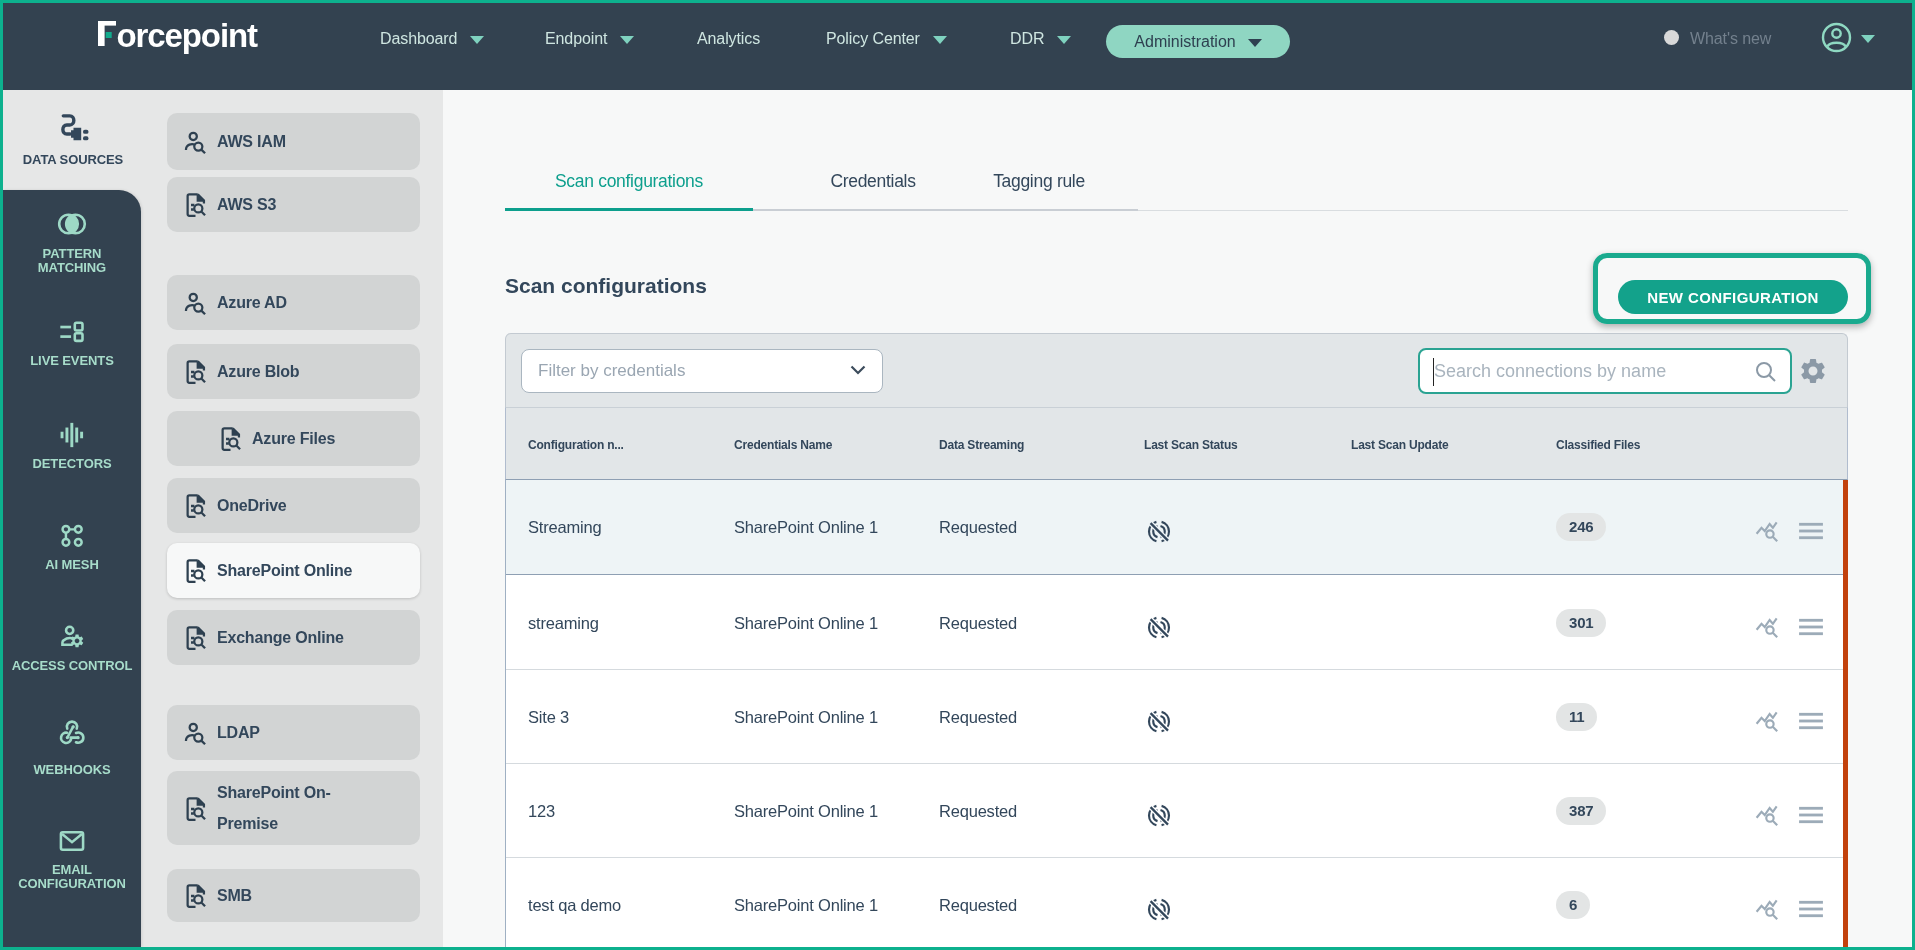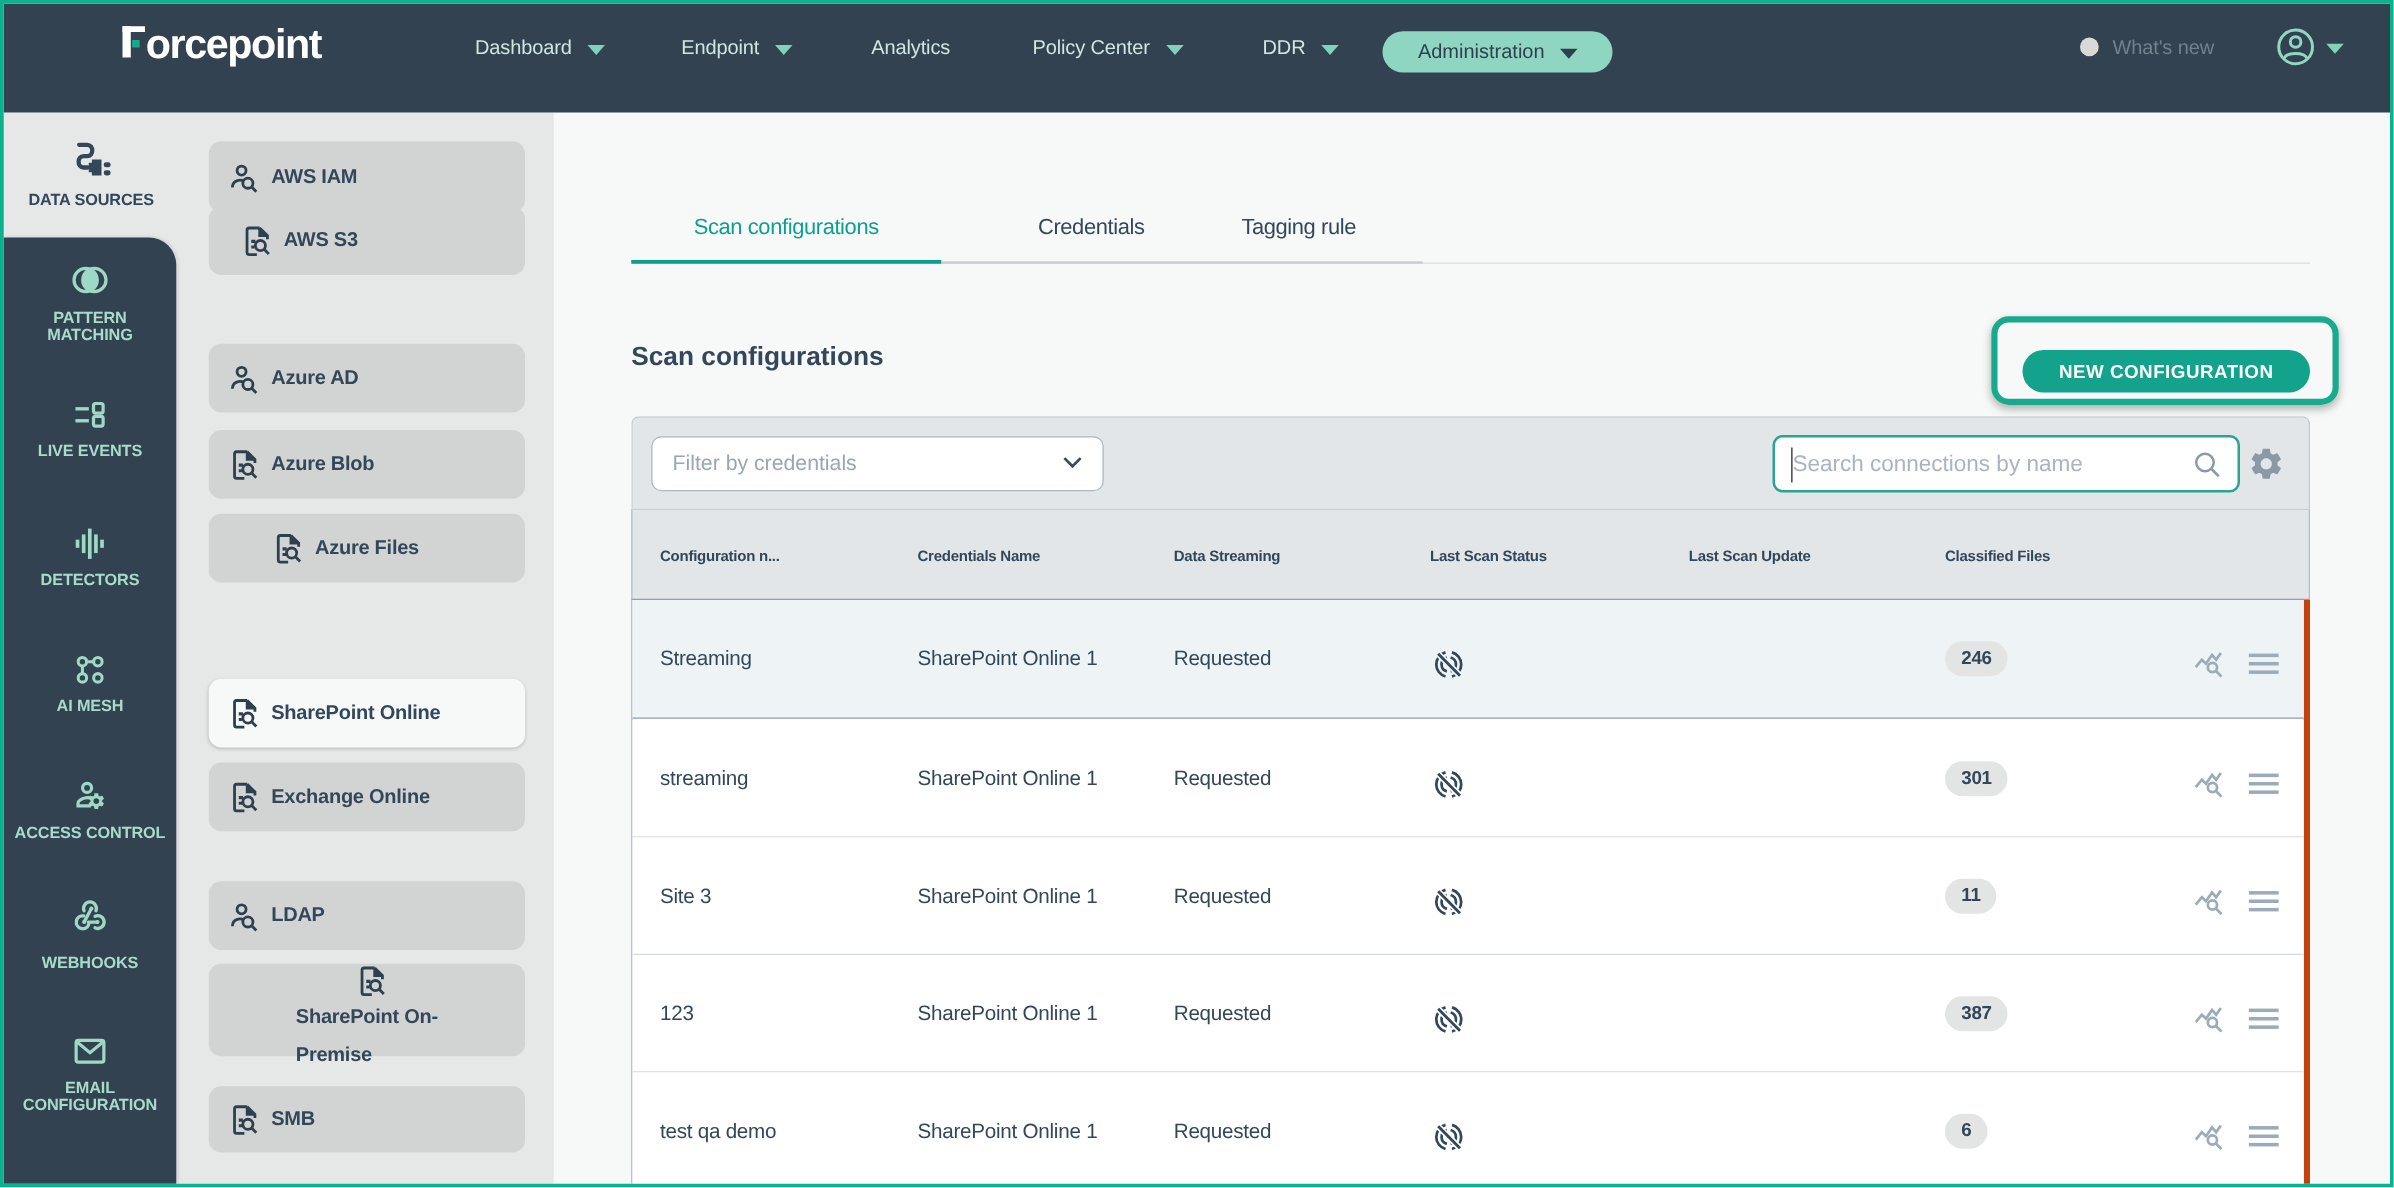--- a/index.html
+++ b/index.html
@@ -75,21 +75,21 @@
 <div id="sidebar2">
 
   <div class="sbtn" style="top:23px;height:57px;"><svg width="27" height="27" viewBox="0 0 24 24">
         <g fill="none" stroke="#2e4050" stroke-width="2">
           <circle cx="10" cy="7.5" r="3.2"></circle>
           <path d="M3.5 19.5 C3.5 14.5, 9 13.5, 11.5 15"></path>
           <circle cx="14.5" cy="16.5" r="3.6"></circle>
           <path d="M17.2 19.2 L20.5 22.5"></path>
         </g>
       </svg>AWS IAM</div>
-  <div class="sbtn" style="top:75px;height:55px;padding-left:10px;"><svg width="27" height="27" viewBox="0 0 24 24">
+  <div class="sbtn" style="top:87px;height:55px;"><svg width="27" height="27" viewBox="0 0 24 24">
         <g fill="none" stroke="#2e4050" stroke-width="2">
           <path d="M14 3 H6.5 C5.7 3 5 3.7 5 4.5 V20.5 C5 21.3 5.7 22 6.5 22 H12"></path>
           <path d="M14 3 L19.5 8.5 V11"></path>
           <path d="M14 3 L14 8.5 L19.5 8.5" fill="#2e4050"></path>
           <path d="M8 12.5 H11 M8 16.5 H10.5" stroke-width="2.2"></path>
           <circle cx="14.5" cy="15.5" r="3.6"></circle>
           <path d="M17.2 18.2 L20.5 21.5"></path>
         </g>
       </svg>AWS S3</div>
   <div class="sbtn" style="top:185px;height:55px;"><svg width="27" height="27" viewBox="0 0 24 24">
@@ -113,20 +113,30 @@
   <div class="sbtn" style="top:321px;height:55px;padding-left:35px;"><svg width="27" height="27" viewBox="0 0 24 24">
         <g fill="none" stroke="#2e4050" stroke-width="2">
           <path d="M14 3 H6.5 C5.7 3 5 3.7 5 4.5 V20.5 C5 21.3 5.7 22 6.5 22 H12"></path>
           <path d="M14 3 L19.5 8.5 V11"></path>
           <path d="M14 3 L14 8.5 L19.5 8.5" fill="#2e4050"></path>
           <path d="M8 12.5 H11 M8 16.5 H10.5" stroke-width="2.2"></path>
           <circle cx="14.5" cy="15.5" r="3.6"></circle>
           <path d="M17.2 18.2 L20.5 21.5"></path>
         </g>
       </svg>Azure Files</div>
+  <div class="sbtn" style="top:388px;height:55px;"><svg width="27" height="27" viewBox="0 0 24 24">
+        <g fill="none" stroke="#2e4050" stroke-width="2">
+          <path d="M14 3 H6.5 C5.7 3 5 3.7 5 4.5 V20.5 C5 21.3 5.7 22 6.5 22 H12"></path>
+          <path d="M14 3 L19.5 8.5 V11"></path>
+          <path d="M14 3 L14 8.5 L19.5 8.5" fill="#2e4050"></path>
+          <path d="M8 12.5 H11 M8 16.5 H10.5" stroke-width="2.2"></path>
+          <circle cx="14.5" cy="15.5" r="3.6"></circle>
+          <path d="M17.2 18.2 L20.5 21.5"></path>
+        </g>
+      </svg>OneDrive</div>
   <div class="sbtn active" style="top:453px;height:55px;"><svg width="27" height="27" viewBox="0 0 24 24">
         <g fill="none" stroke="#2e4050" stroke-width="2">
           <path d="M14 3 H6.5 C5.7 3 5 3.7 5 4.5 V20.5 C5 21.3 5.7 22 6.5 22 H12"></path>
           <path d="M14 3 L19.5 8.5 V11"></path>
           <path d="M14 3 L14 8.5 L19.5 8.5" fill="#2e4050"></path>
           <path d="M8 12.5 H11 M8 16.5 H10.5" stroke-width="2.2"></path>
           <circle cx="14.5" cy="15.5" r="3.6"></circle>
           <path d="M17.2 18.2 L20.5 21.5"></path>
         </g>
       </svg>SharePoint Online</div>
@@ -141,21 +151,21 @@
         </g>
       </svg>Exchange Online</div>
   <div class="sbtn" style="top:615px;height:55px;"><svg width="27" height="27" viewBox="0 0 24 24">
         <g fill="none" stroke="#2e4050" stroke-width="2">
           <circle cx="10" cy="7.5" r="3.2"></circle>
           <path d="M3.5 19.5 C3.5 14.5, 9 13.5, 11.5 15"></path>
           <circle cx="14.5" cy="16.5" r="3.6"></circle>
           <path d="M17.2 19.2 L20.5 22.5"></path>
         </g>
       </svg>LDAP</div>
-  <div class="sbtn" style="top:681px;height:74px;flex-direction:column;">
+  <div class="sbtn" style="top:681px;height:74px;">
       <svg width="27" height="27" viewBox="0 0 24 24">
         <g fill="none" stroke="#2e4050" stroke-width="2">
           <path d="M14 3 H6.5 C5.7 3 5 3.7 5 4.5 V20.5 C5 21.3 5.7 22 6.5 22 H12"></path>
           <path d="M14 3 L19.5 8.5 V11"></path>
           <path d="M14 3 L14 8.5 L19.5 8.5" fill="#2e4050"></path>
           <path d="M8 12.5 H11 M8 16.5 H10.5" stroke-width="2.2"></path>
           <circle cx="14.5" cy="15.5" r="3.6"></circle>
           <path d="M17.2 18.2 L20.5 21.5"></path>
         </g>
       </svg>

